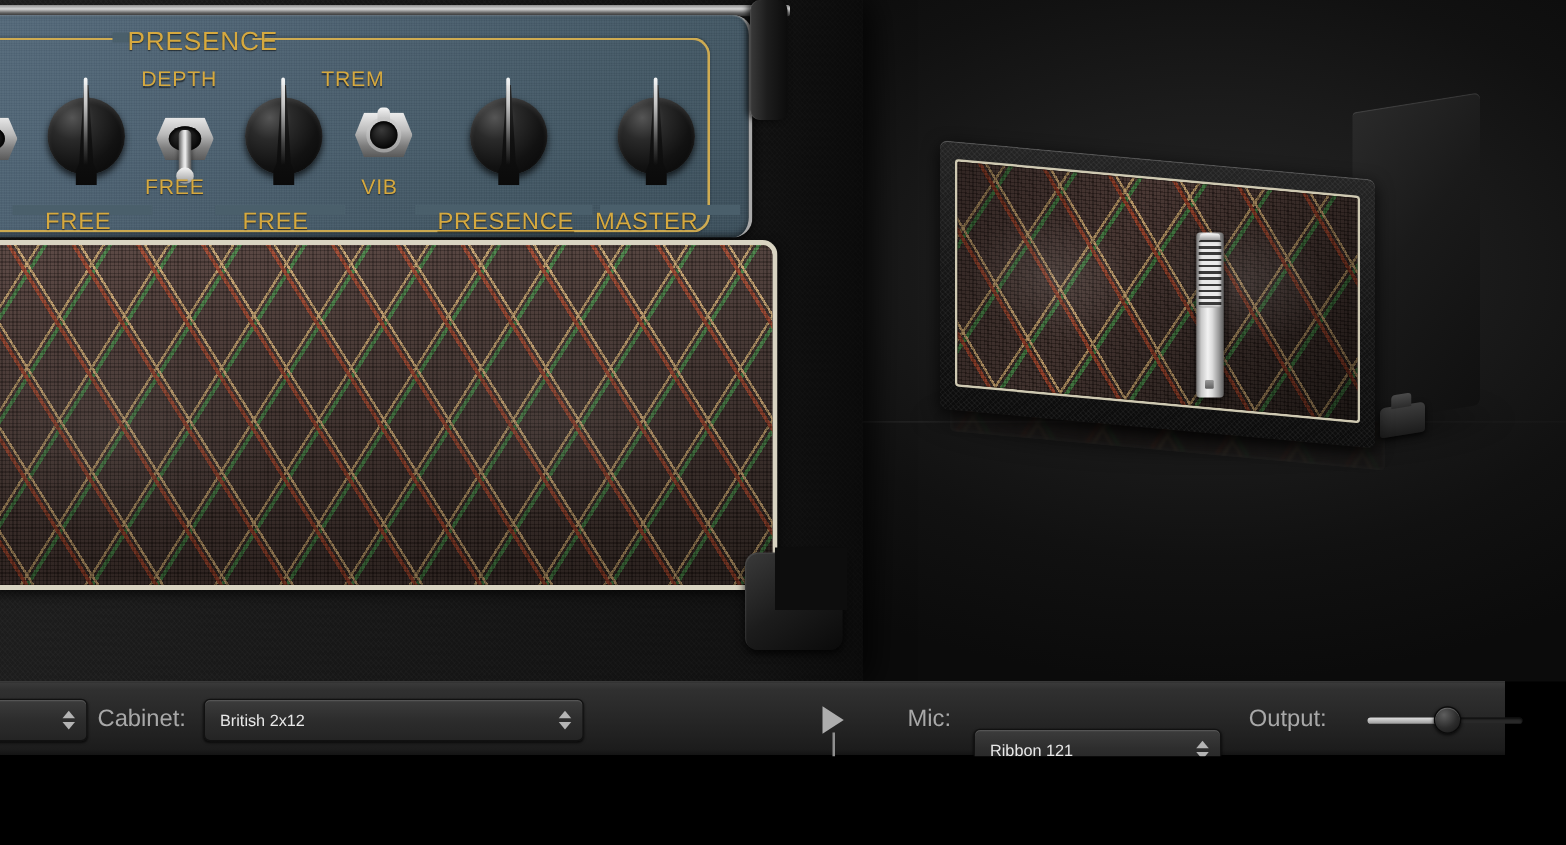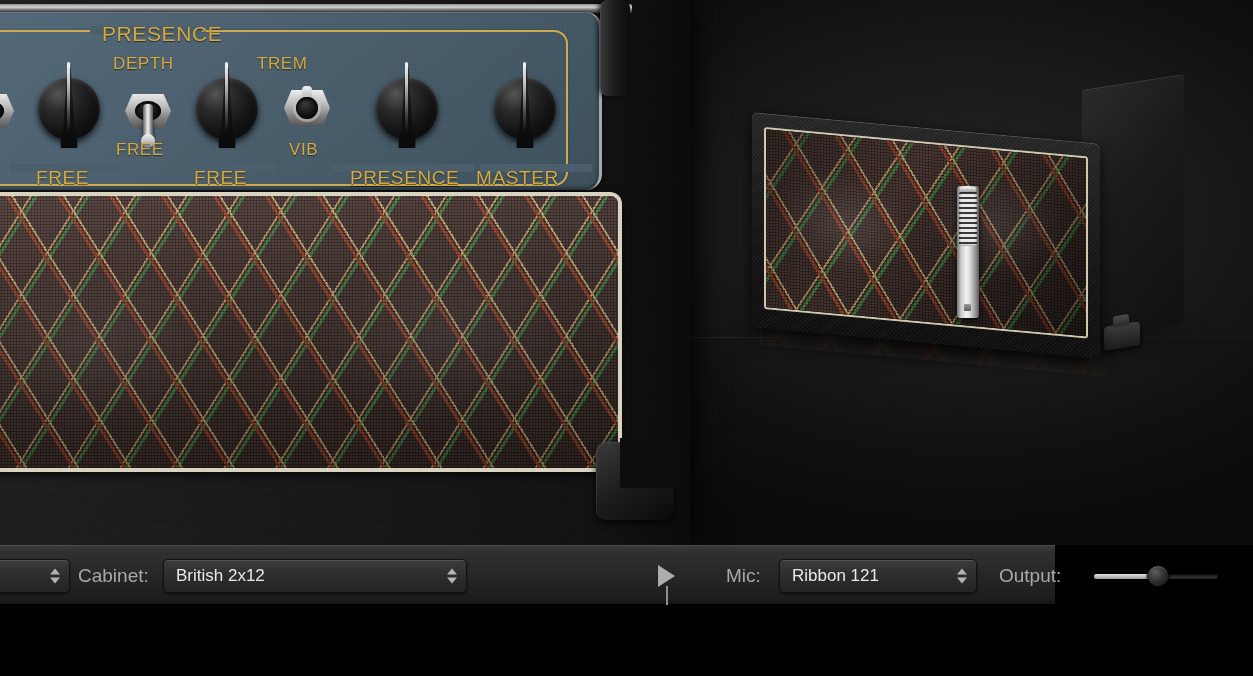--- a/index.html
+++ b/index.html
@@ -257,40 +257,40 @@
     position:absolute; left:3px; top:1px; width:16px; height:5px;
     background:linear-gradient(to bottom,#f5f5f5,#9d9d9d); border-radius:2px 2px 0 0;
   }
   .mic .badge{
     position:absolute; left:7px; top:118px; width:7px; height:7px;
     background:linear-gradient(to bottom,#9a9a9a,#5e5e5e); border-radius:1px;
   }
 
   
   .toolbar{
-    position:absolute; left:0; top:545px; width:1055px; height:60px;
+    position:absolute; left:0; top:545px; width:1204px; height:60px;
     background:linear-gradient(to bottom,#3a3a3a 0%,#303030 10%,#262626 52%,#1c1c1c 92%,#141414 100%);
     border-top:1px solid #4a4a4a;
     border-bottom:1px solid #000;
   }
   .tb-row{ position:absolute; left:0; top:10px; height:40px; width:100%; }
 
   .tb-label{
     position:absolute; top:50%; transform:translateY(-50%);
     color:#a8a8a8; font-size:19px; white-space:nowrap;
   }
   .popup{
     position:absolute; top:50%; transform:translateY(-50%);
     height:34px; border-radius:5px;
     background:linear-gradient(to bottom,#3c3c3c,#2d2d2d 48%,#242424);
     border:1px solid #111;
     box-shadow: inset 0 1px 0 rgba(255,255,255,.13), 0 1px 2px rgba(0,0,0,.7);
     display:flex; align-items:center;
   }
-  .popup .pv{ color:#e8e8e8; font-size:17px; padding-left:12px; white-space:nowrap; }
+  .popup .pv{ color:#e8e8e8; font-size:13px; padding-left:12px; white-space:nowrap; }
   .arrows{
     position:absolute; right:9px; top:50%; transform:translateY(-50%);
     display:flex; flex-direction:column; gap:3px; align-items:center;
   }
   .arrows i{ display:block; width:0; height:0; border-left:5px solid transparent; border-right:5px solid transparent; }
   .arrows i.u{ border-bottom:6px solid #b4b4b4; }
   .arrows i.d{ border-top:6px solid #b4b4b4; }
 
   .popup.partial{ border-radius:5px; }
 
@@ -446,21 +446,21 @@
         <span class="arrows">
           <i class="u"></i>
             <i class="d"></i>
         </span>
       </div>
 
       <div class="play-tri" style="left:658px;"></div>
 
       <div class="tb-label" style="left:726px;">Mic:</div>
 
-      <div class="popup" style="left:779px; width:198px;">
+      <div class="popup" style="left:779px; width:198px;margin-top:24px;">
         <span class="pv">Ribbon 121</span>
         <span class="arrows">
           <i class="u"></i>
             <i class="d"></i>
         </span>
       </div>
 
       <div class="tb-label" style="left:999px;">Output:</div>
 
       <div class="slider" style="left:1094px; width:124px;">

